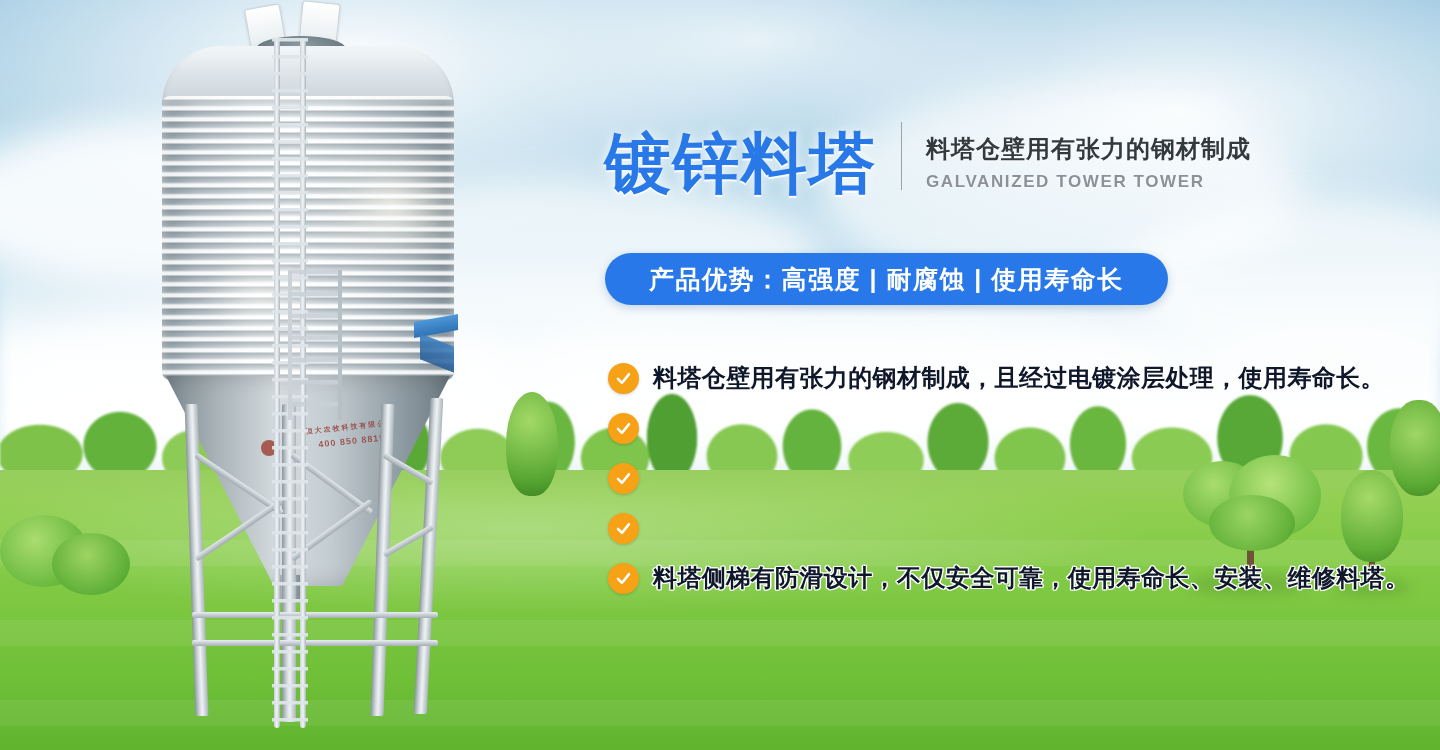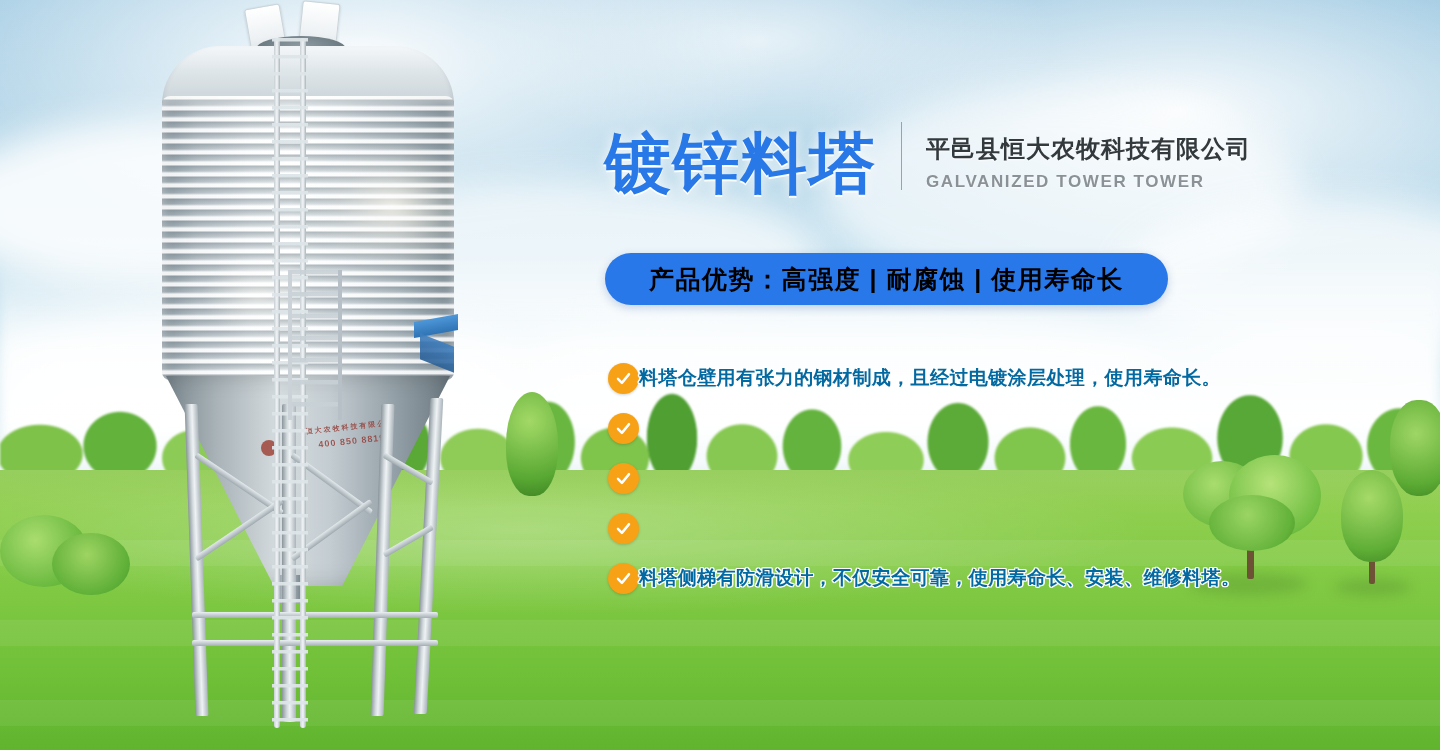--- a/index.html
+++ b/index.html
@@ -161,32 +161,32 @@
   .co-wrap{padding-bottom:4px;}
   .co-name{font-size:24px;font-weight:bold;color:#333a3e;letter-spacing:1px;line-height:1.25;text-shadow:0 1px 2px rgba(255,255,255,.8);}
   .co-en{font-size:17px;font-weight:bold;color:#8b9297;letter-spacing:1.6px;margin-top:8px;text-shadow:0 1px 2px rgba(255,255,255,.8);}
 
   .pill{
     position:absolute;left:605px;top:253px;height:52px;
     display:flex;align-items:center;padding:0 44px;
     background:#2878ea;border-radius:26px;
     box-shadow:0 3px 10px rgba(20,70,150,.22);
   }
-  .pill-text{color:#000000;font-size:25px;font-weight:bold;letter-spacing:1.5px;white-space:nowrap;}
+  .pill-text{color:#ffffff;font-size:25px;font-weight:bold;letter-spacing:1.5px;white-space:nowrap;}
 
   .features{position:absolute;left:608px;top:362px;width:690px;}
   .feature{display:flex;align-items:center;height:32px;margin-bottom:18px;}
   .check{
     width:31px;height:31px;flex:0 0 31px;border-radius:50%;
     background:#f7a116;display:flex;align-items:center;justify-content:center;
     box-shadow:0 1px 3px rgba(0,0,0,.18);
   }
   .check svg{display:block;}
   .feature-text{
-    font-size:19px;font-weight:bold;color:#0369a1;letter-spacing:.4px;white-space:nowrap;
+    margin-left:14px;font-size:24px;font-weight:bold;color:#0f172a;letter-spacing:.4px;white-space:nowrap;
     text-shadow:
       -1.4px 0 0 rgba(255,255,255,.95), 1.4px 0 0 rgba(255,255,255,.95),
       0 -1.4px 0 rgba(255,255,255,.95), 0 1.4px 0 rgba(255,255,255,.95),
       -1px -1px 0 rgba(255,255,255,.95), 1px -1px 0 rgba(255,255,255,.95),
       -1px 1px 0 rgba(255,255,255,.95), 1px 1px 0 rgba(255,255,255,.95);
   }
 </style>
 </head>
 <body>
 
@@ -270,21 +270,21 @@
       <div class="lad-rail r"></div>
       <div class="lad-rungs"></div>
     </div>
     <div class="ladder-cage"></div>
   </div>
 
   <div class="headline-row">
     <div class="headline">镀锌料塔</div>
     <div class="divider"></div>
     <div class="co-wrap">
-      <div class="co-name">平邑县恒大农牧科技有限公司</div>
+      <div class="co-name">料塔仓壁用有张力的钢材制成</div>
       <div class="co-en">GALVANIZED TOWER TOWER</div>
     </div>
   </div>
 
   <div class="pill">
     <span class="pill-text">产品优势：高强度 | 耐腐蚀 | 使用寿命长</span>
   </div>
 
   <div class="features">
     <div class="feature">

